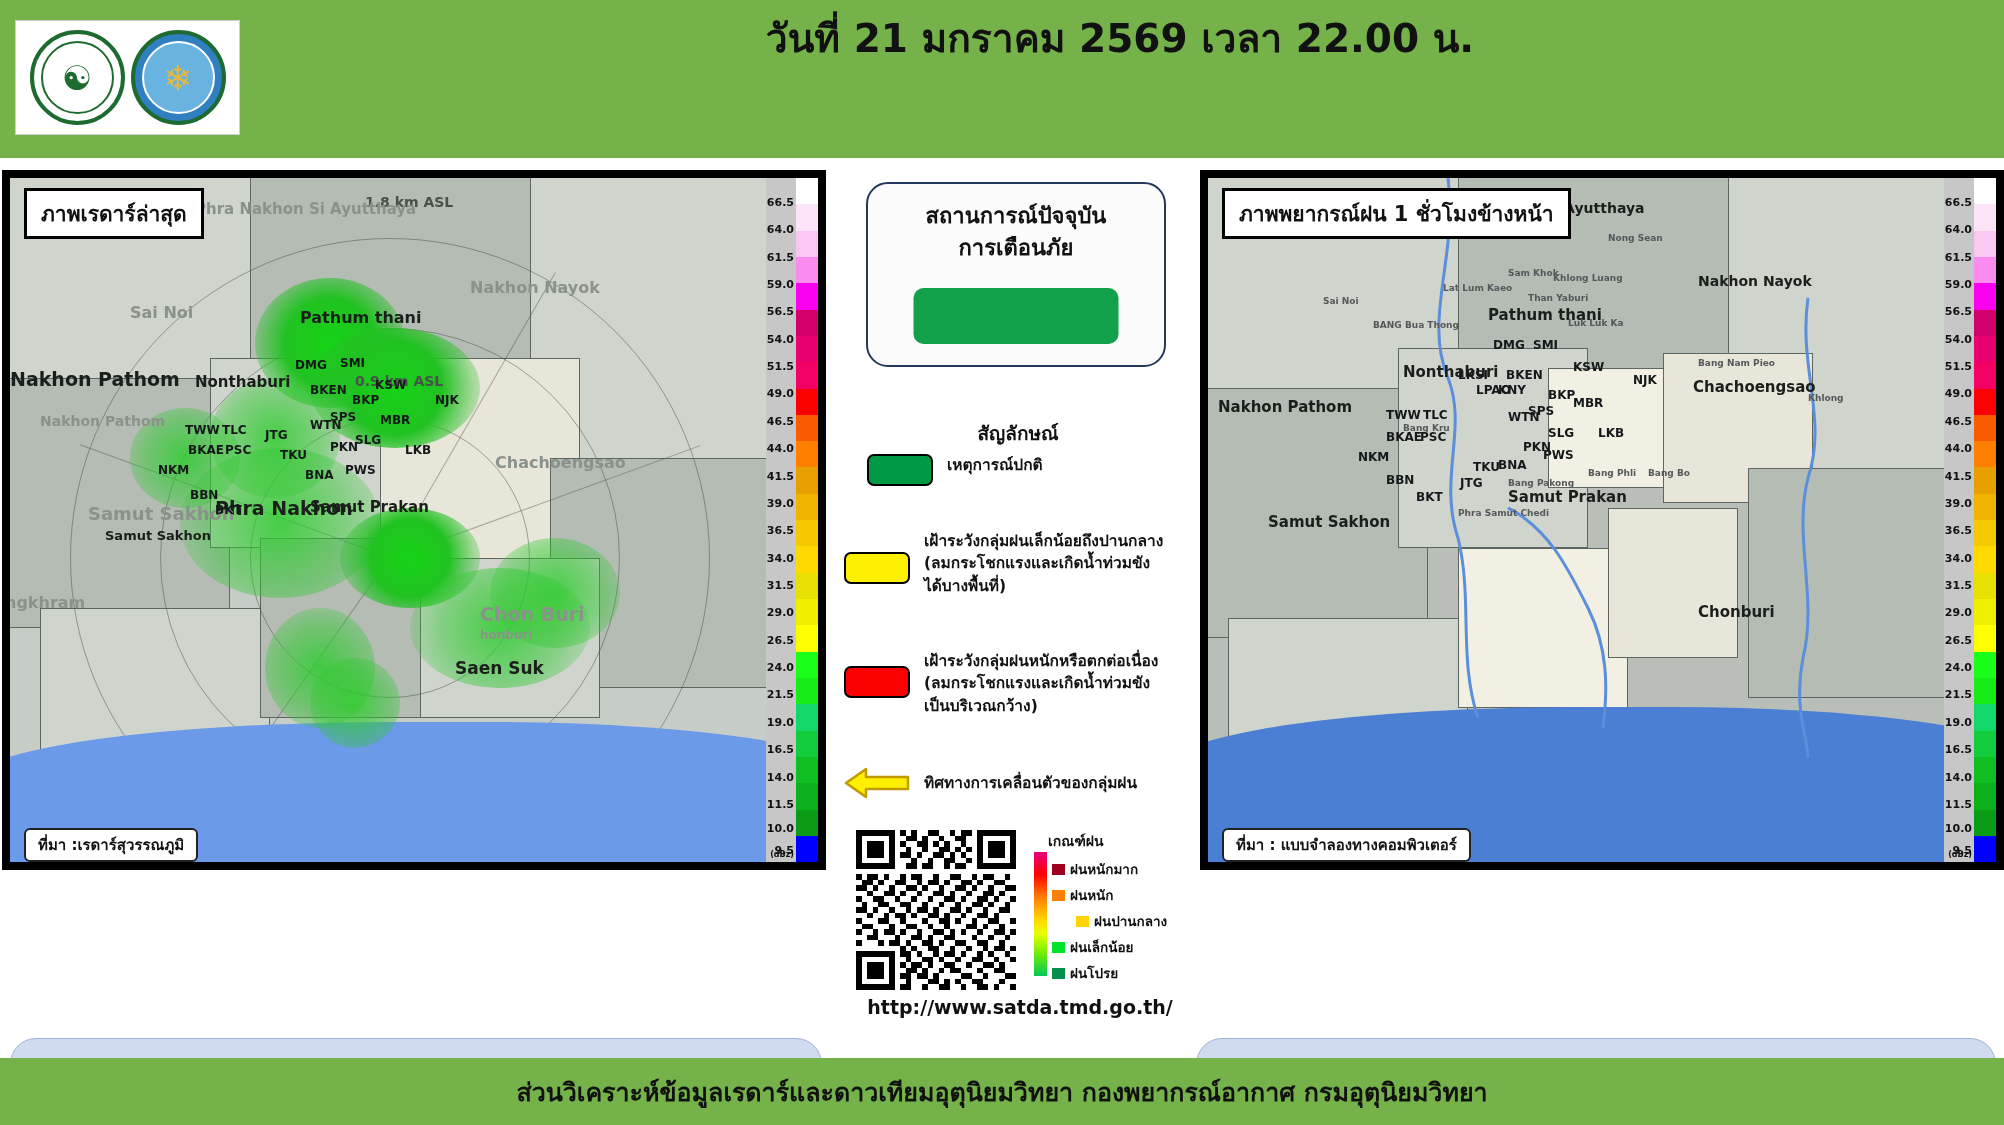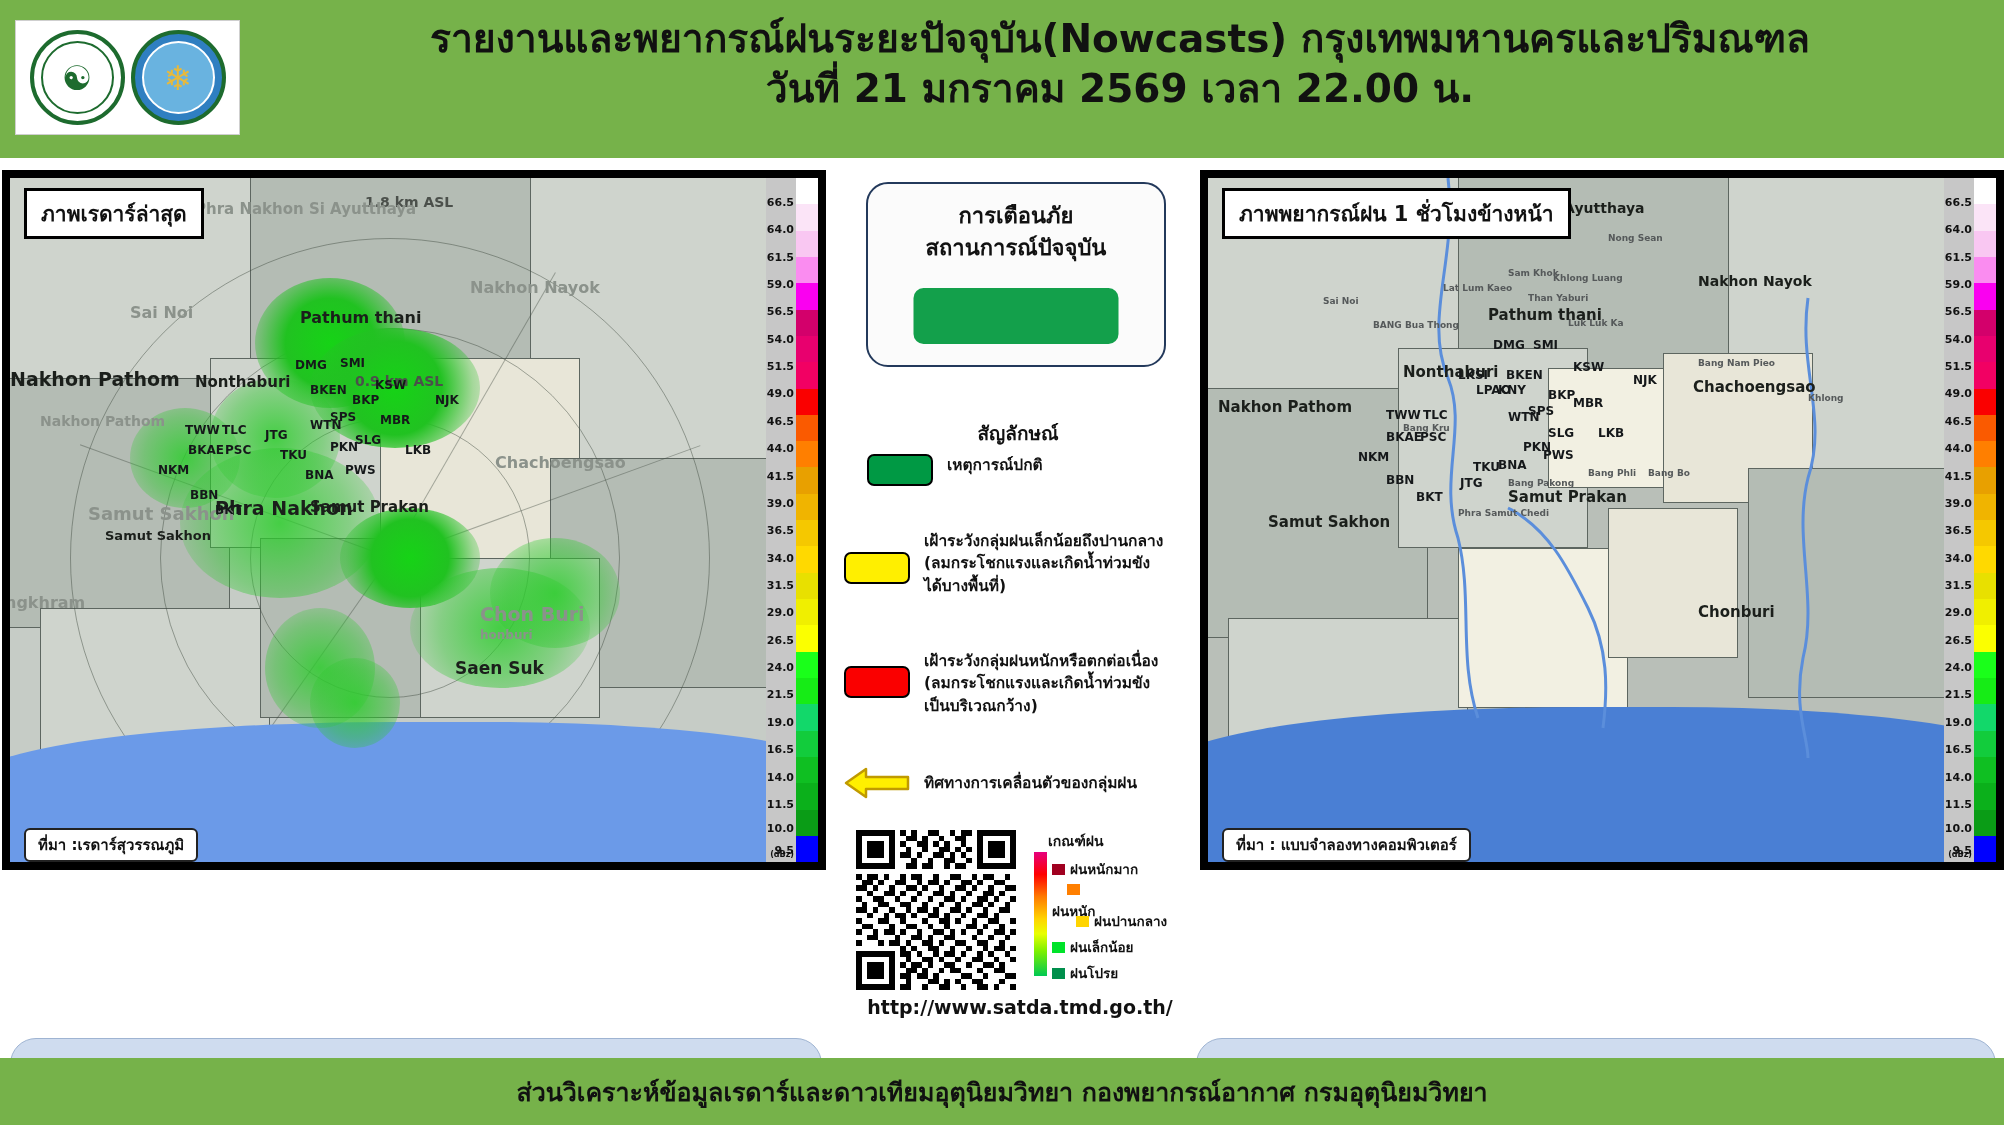--- a/index.html
+++ b/index.html
@@ -193,21 +193,20 @@
     <div class="seal left">
       <div class="inner"></div>
         <div class="glyph">☯</div>
     </div>
     <div class="seal right">
       <div class="inner"></div>
         <div class="glyph">❄</div>
     </div>
   </div>
   <div id="title-wrap">
-    <div id="title-line1">รายงานและพยากรณ์ฝนระยะปัจจุบัน(Nowcasts) กรุงเทพมหานครและปริมณฑล</div>
     <div id="title-line2">วันที่ 21 มกราคม 2569     เวลา 22.00 น.</div>
   </div>
 </div>
 
 <div id="main">
 
   <div class="map-panel" id="radar-panel">
     <div class="map-canvas">
       <div class="land"></div>
 
@@ -490,22 +489,22 @@
     </div>
 
     <div class="panel-tag" style="left:14px; top:10px;">ภาพพยากรณ์ฝน 1 ชั่วโมงข้างหน้า</div>
     <div class="panel-src" style="left:14px; top:650px;">ที่มา : แบบจำลองทางคอมพิวเตอร์</div>
   </div>
 
   <div id="center" style="top:0;">
 
     <div id="alert-box">
       <div id="alert-title">
+        <div>สถานการณ์ปัจจุบัน</div>
         <div>การเตือนภัย</div>
-        <div>สถานการณ์ปัจจุบัน</div>
       </div>
       <div id="alert-chip"></div>
     </div>
 
     <div id="symbols-title">สัญลักษณ์</div>
 
     <div class="sym-row" style="top:296px;margin-left:23px;">
       <div class="sym-chip green"></div>
       <div class="sym-text">เหตุการณ์ปกติ</div>
     </div>
@@ -765,21 +764,21 @@
         </g>
       </svg>
 
       <div id="rain-scale">
         <div id="rain-scale-title">เกณฑ์ฝน</div>
         <div id="rain-grad"></div>
         <div class="rain-row" style="top:28px;">
           <div class="rain-swatch" style="background:#a00020;"></div>
           <div class="rain-label">ฝนหนักมาก</div>
         </div>
-        <div class="rain-row" style="top:54px;flex-direction:column;">
+        <div class="rain-row" style="top:54px;">
           <div class="rain-swatch" style="background:#ff7f00;"></div>
           <div class="rain-label">ฝนหนัก</div>
         </div>
         <div class="rain-row" style="top:80px;padding-left:24px;">
           <div class="rain-swatch" style="background:#ffd400;"></div>
           <div class="rain-label">ฝนปานกลาง</div>
         </div>
         <div class="rain-row" style="top:106px;">
           <div class="rain-swatch" style="background:#00e32a;"></div>
           <div class="rain-label">ฝนเล็กน้อย</div>

